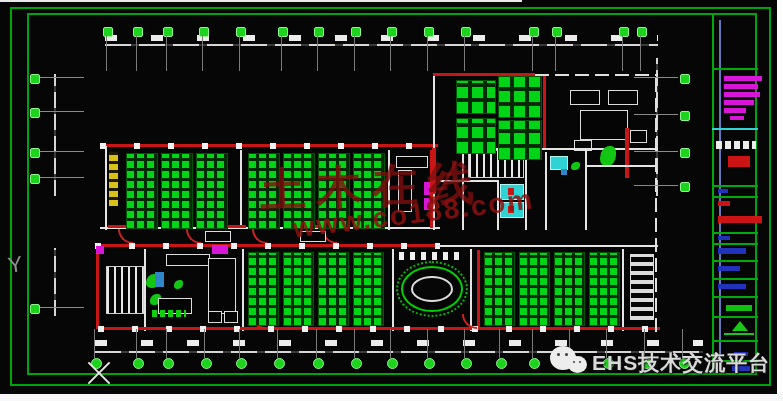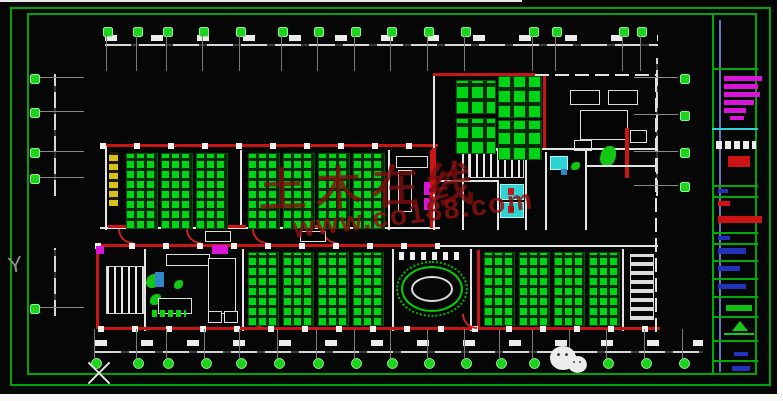--- a/index.html
+++ b/index.html
@@ -315,20 +315,21 @@
     <div id="wm-url">www.co188.com</div>
     <i class="wm-slash"></i>
 
     <div id="wm-footer">
       <b class="wc-bub" style="left:2px;top:4px;width:26px;height:24px;"></b>
       <b class="wc-bub" style="left:20px;top:14px;width:19px;height:17px;"></b>
       <b class="wc-eye" style="left:9px;top:11px;width:3px;height:3px;"></b>
       <b class="wc-eye" style="left:17px;top:11px;width:3px;height:3px;"></b>
       <b class="wc-eye" style="left:25px;top:19px;width:2px;height:2px;"></b>
       <b class="wc-eye" style="left:31px;top:19px;width:2px;height:2px;"></b>
+      <b id="wm-footer-text">EHS技术交流平台</b>
     </div>
 
     <div id="ucs-x">
       <b class="xline" style="transform:rotate(45deg);"></b>
       <b class="xline" style="transform:rotate(-45deg);"></b>
     </div>
     <div id="ucs-y">Y</div>
   </div>
 
   <i style="left:777px;top:0;width:6px;height:401px;background:#ffffff;"></i>

